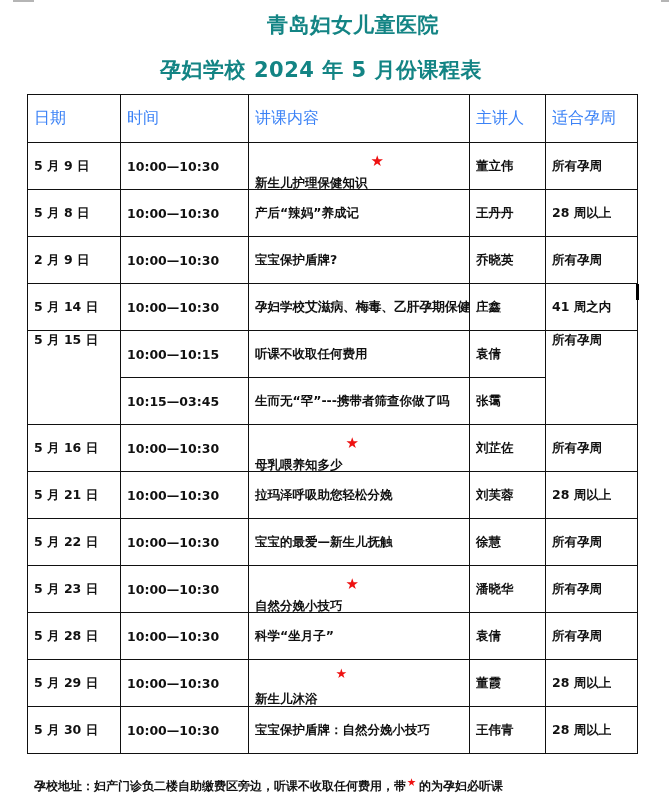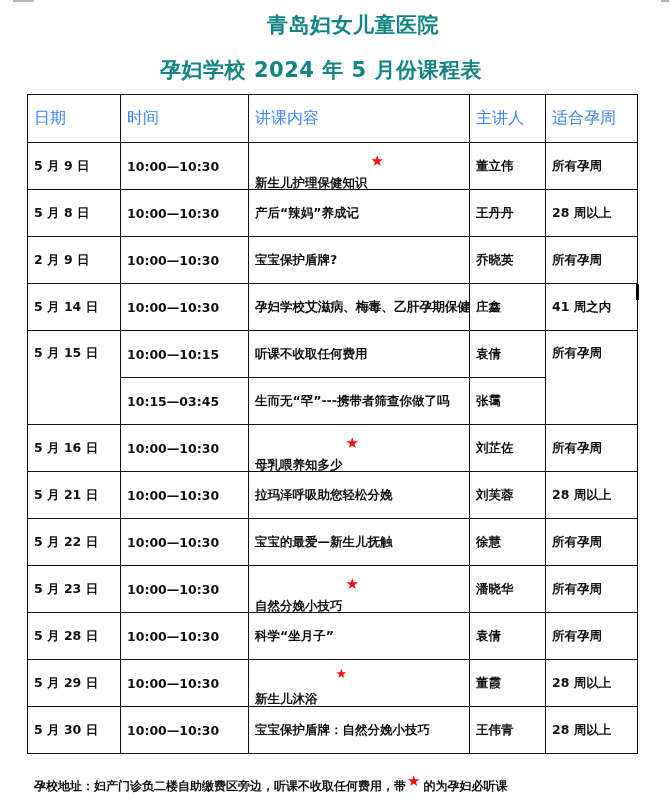--- a/index.html
+++ b/index.html
@@ -56,21 +56,21 @@
       white-space: nowrap;
       overflow: hidden;
     }
     .schedule th {
       height: 47px;
       color: #3b82f6;
       font-size: 16px;
       font-weight: normal;
     }
     .schedule td { height: 46px; }
-    .schedule td.top { vertical-align: top; padding-top: 14px; }
+    .schedule td.top { vertical-align: top; padding-top: 1px; }
     .schedule td.topic { font-weight: normal; font-size: 12.5px; color: #111; }
     .schedule td.topic .txt { font-weight: bold; }
     .schedule td.topic .small { font-size: 13px; font-weight: bold; letter-spacing: -0.3px; }
     .star {
       color: #ee1111;
       font-size: 15px;
       position: relative;
       top: -5px;
       margin-left: 3px;
     }
@@ -86,20 +86,21 @@
       background: #000;
     }
 
     .footer {
       position: absolute;
       left: 34px;
       top: 776px;
       font-size: 12px;
       font-weight: bold;
       white-space: nowrap;
+      font-family: Liberation Mono, monospace;
     }
     .footer .star { font-size: 15px; top: -4px; margin: 0 3px 0 1px; }
   </style>
 </head>
 <body>
 
 <div class="corner-mark left"></div>
 <div class="corner-mark right"></div>
 
 <div class="title main">青岛妇女儿童医院</div>

